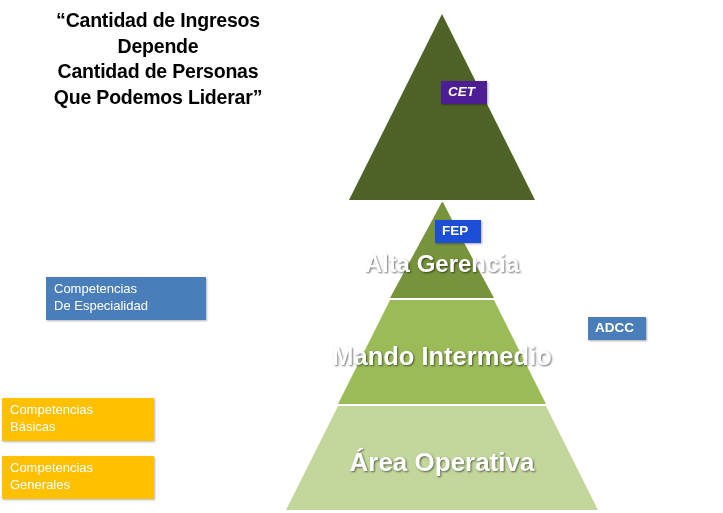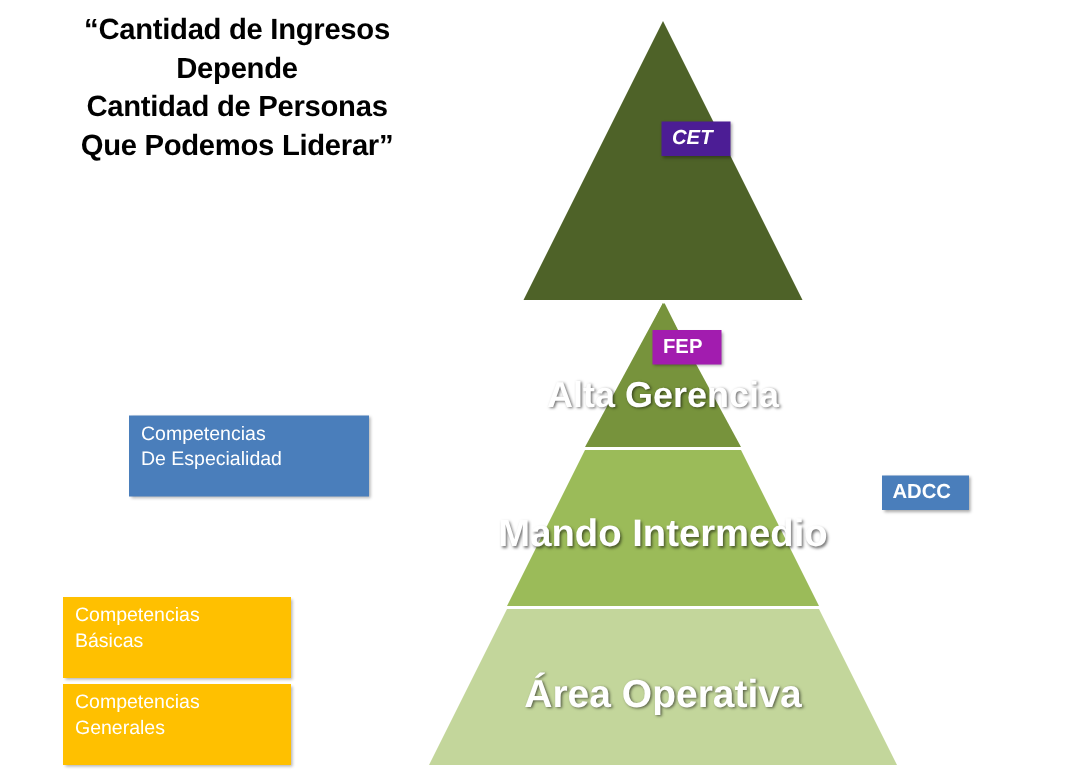--- a/index.html
+++ b/index.html
@@ -99,26 +99,25 @@
     box-shadow: 1px 1px 2px rgba(0,0,0,0.35);
   }
   .tag-red   { background: #9e3a36; }
   .tag-blue  { background: #4a7ebb; }
   .tag-blue2 { background: #4a7ebb; margin-left: 48px; }
   .tag-box {
     position: absolute;
     color: #ffffff;
     font-size: 13px;
     font-weight: normal;
-    padding: 4px 8px 16px 8px;
+    padding: 4px 8px 5px 8px;
     box-sizing: border-box;
     line-height: 1.30;
     white-space: pre-line;
     box-shadow: 1px 1px 2px rgba(0,0,0,0.3);
-    margin-left: 40px;
   }
   .comp-blue {
     background: #4a7ebb;
     color: #ffffff;
   }
   .comp-amber {
     background: #ffc000;
     color: #ffffff;
   }
 
@@ -168,21 +167,21 @@
     <div class="band" id="band-4">
       <svg viewBox="0 0 558 104" preserveAspectRatio="none" height="104" aria-hidden="true">
         <polygon points="175,0 383,0 435,104 123,104" fill="#c3d69b"></polygon>
       </svg>
     </div>
     <div class="band-label" id="label-4">Área Operativa</div>
   </div>
 
   <div class="tag tag-red" id="tag-cet" style="background: #4c1d95; font-style: italic;">CET</div>
 
-  <div class="tag tag-blue" id="tag-fep" style="background: #a21caf;">FEP</div>
+  <div class="tag tag-blue" id="tag-fep" style="background: #1d4ed8;">FEP</div>
 
   <div class="tag tag-blue2" id="tag-adcc" style="background: rgb(74, 126, 187);">ADCC</div>
 
   <div class="tag-box comp-blue" id="comp-especialidad" style="background: rgb(74, 126, 187);">Competencias
 De Especialidad</div>
 
   <div class="tag-box comp-amber" id="comp-basicas" style="background: rgb(255, 192, 0);">Competencias
 Básicas</div>
 
   <div class="tag-box comp-amber" id="comp-generales" style="background: rgb(255, 192, 0);">Competencias

